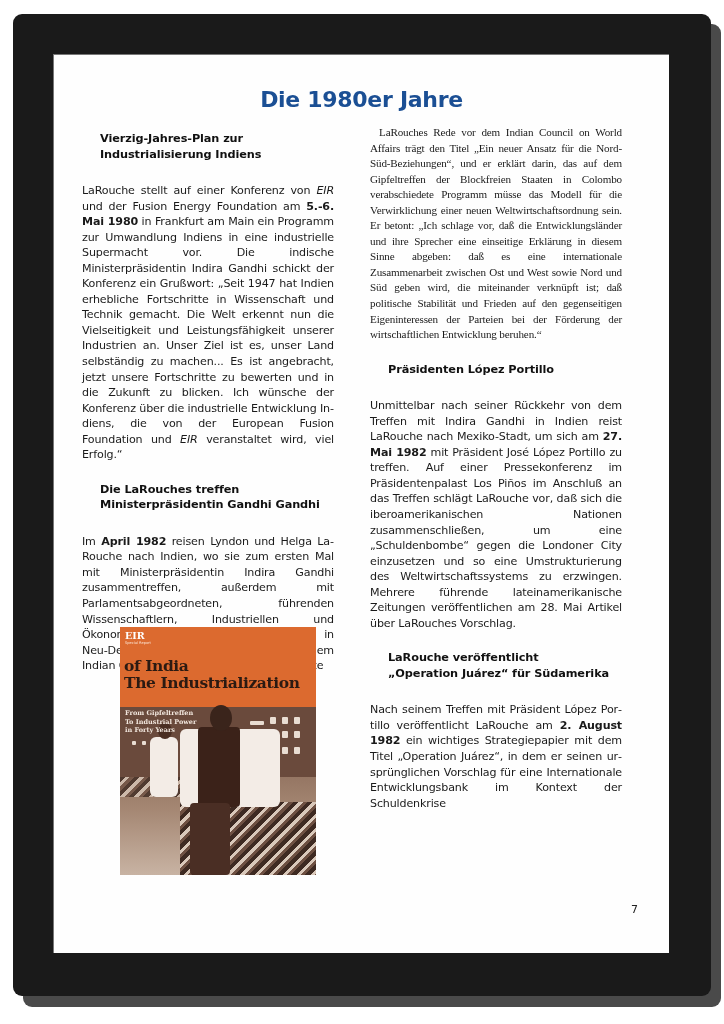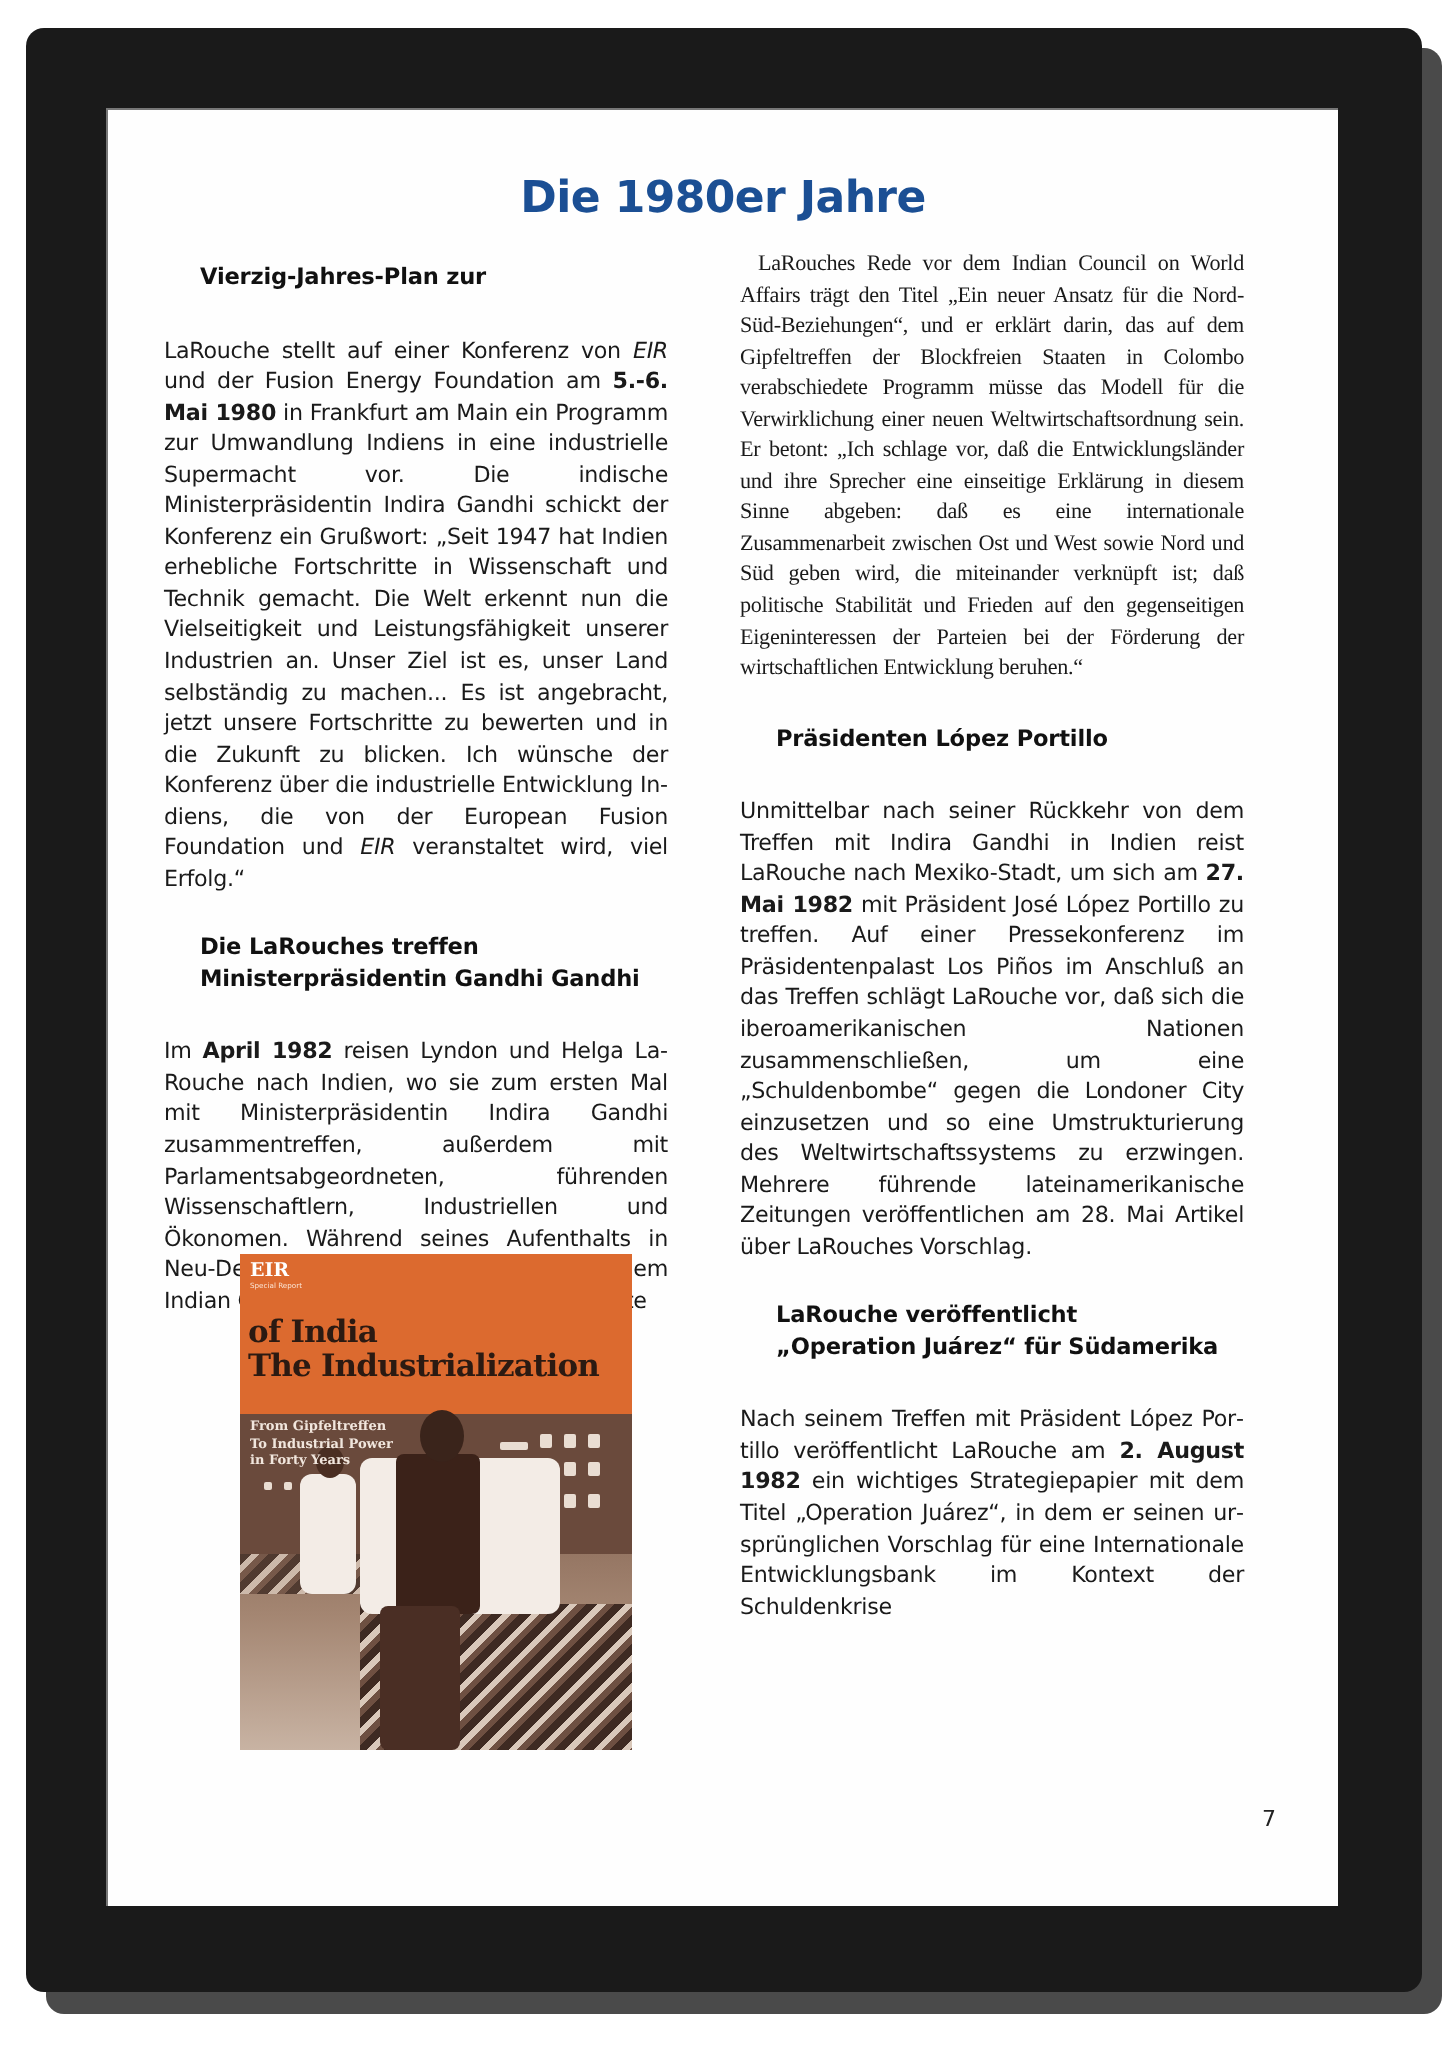--- a/index.html
+++ b/index.html
@@ -36,20 +36,21 @@
 
 <div class="shadow"></div>
 <div class="frame"></div>
 
 <div class="page">
   <div class="title">Die 1980er Jahre</div>
 
   <div class="col left">
     <div class="heading">
       <div>Vierzig-Jahres-Plan zur</div>
+      <div>Industrialisierung Indiens</div>
     </div>
     <p><span>LaRouche stellt auf einer Konferenz von </span><i>EIR</i><span> und der Fusion Energy Foundation am </span><b>5.-6. Mai 1980</b><span> in Frankfurt am Main ein Programm zur Umwandlung Indiens in eine industrielle Super­macht vor. Die indische Ministerpräsidentin In­dira Gandhi schickt der Konferenz ein Grußwort: „Seit 1947 hat Indien erhebliche Fortschritte in Wissenschaft und Technik gemacht. Die Welt erkennt nun die Vielseitigkeit und Leistungsfä­higkeit unserer Industrien an. Unser Ziel ist es, unser Land selbständig zu machen... Es ist an­gebracht, jetzt unsere Fortschritte zu bewerten und in die Zukunft zu blicken. Ich wünsche der Konferenz über die industrielle Entwicklung In­diens, die von der European Fusion Foundation und </span><i>EIR</i><span> veranstaltet wird, viel Erfolg.“</span></p>
 
     <div class="gap"></div>
     <div class="heading">
       <div>Die LaRouches treffen</div>
       <div>Ministerpräsidentin Gandhi Gandhi</div>
     </div>
     <p><span>Im </span><b>April 1982</b><span> reisen Lyndon und Helga La­Rouche nach Indien, wo sie zum ersten Mal mit Ministerpräsidentin Indira Gandhi zusammen­treffen, außerdem mit Parlamentsabgeordne­ten, führenden Wissenschaftlern, Industriellen und Ökonomen. Während seines Aufenthalts in Neu-Delhi hält LaRouche eine Rede vor dem Indian Council of World Affairs, dem Institute</span></p>
   </div>

